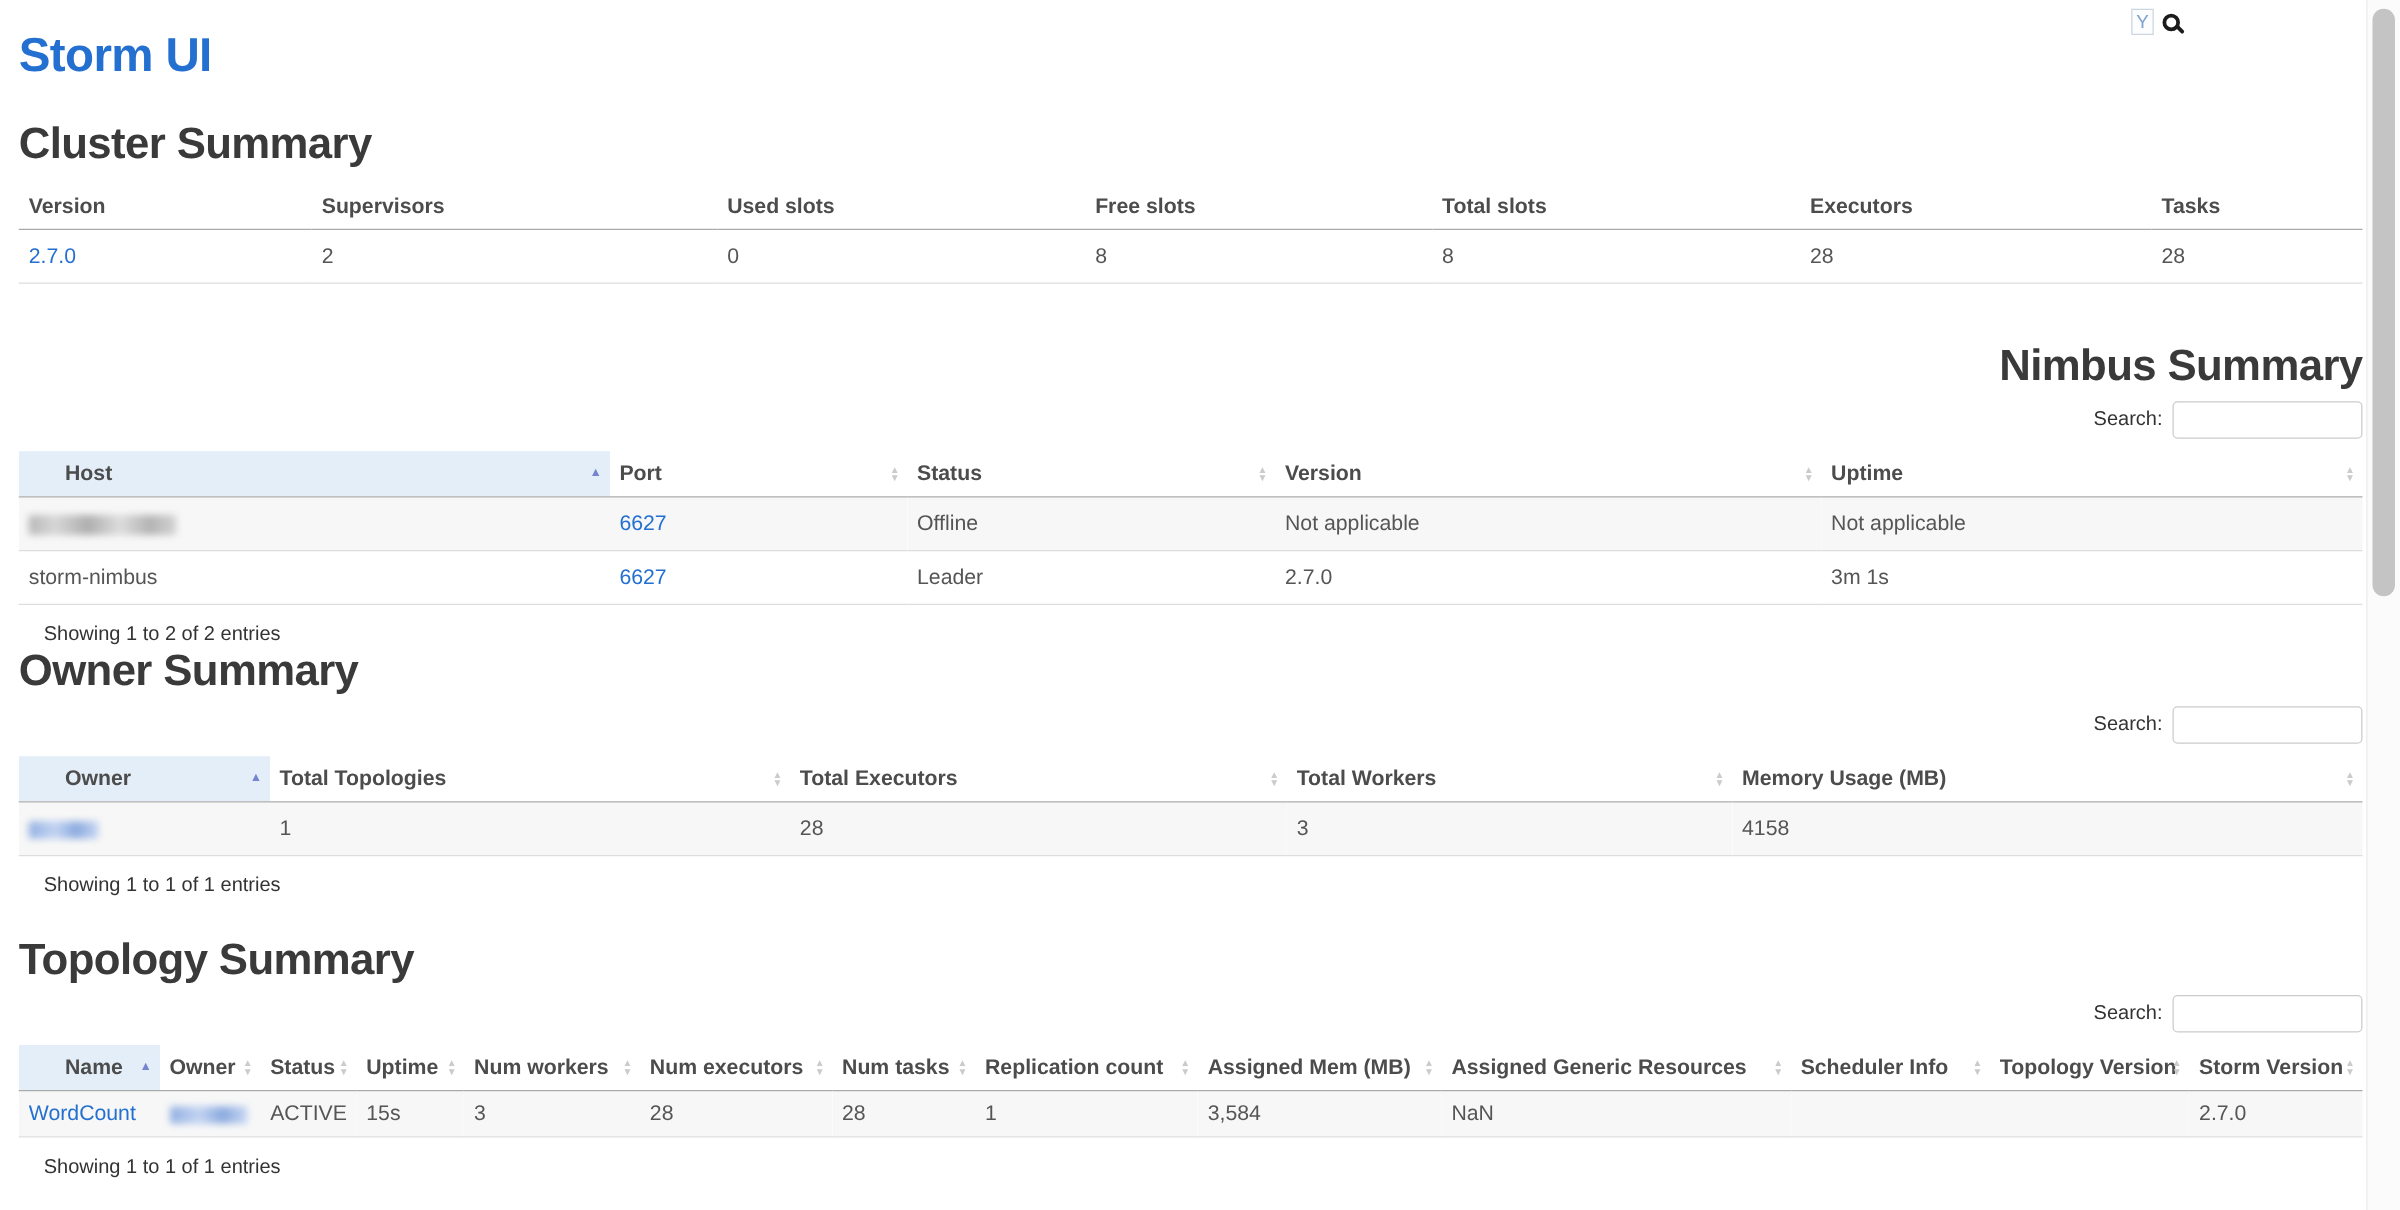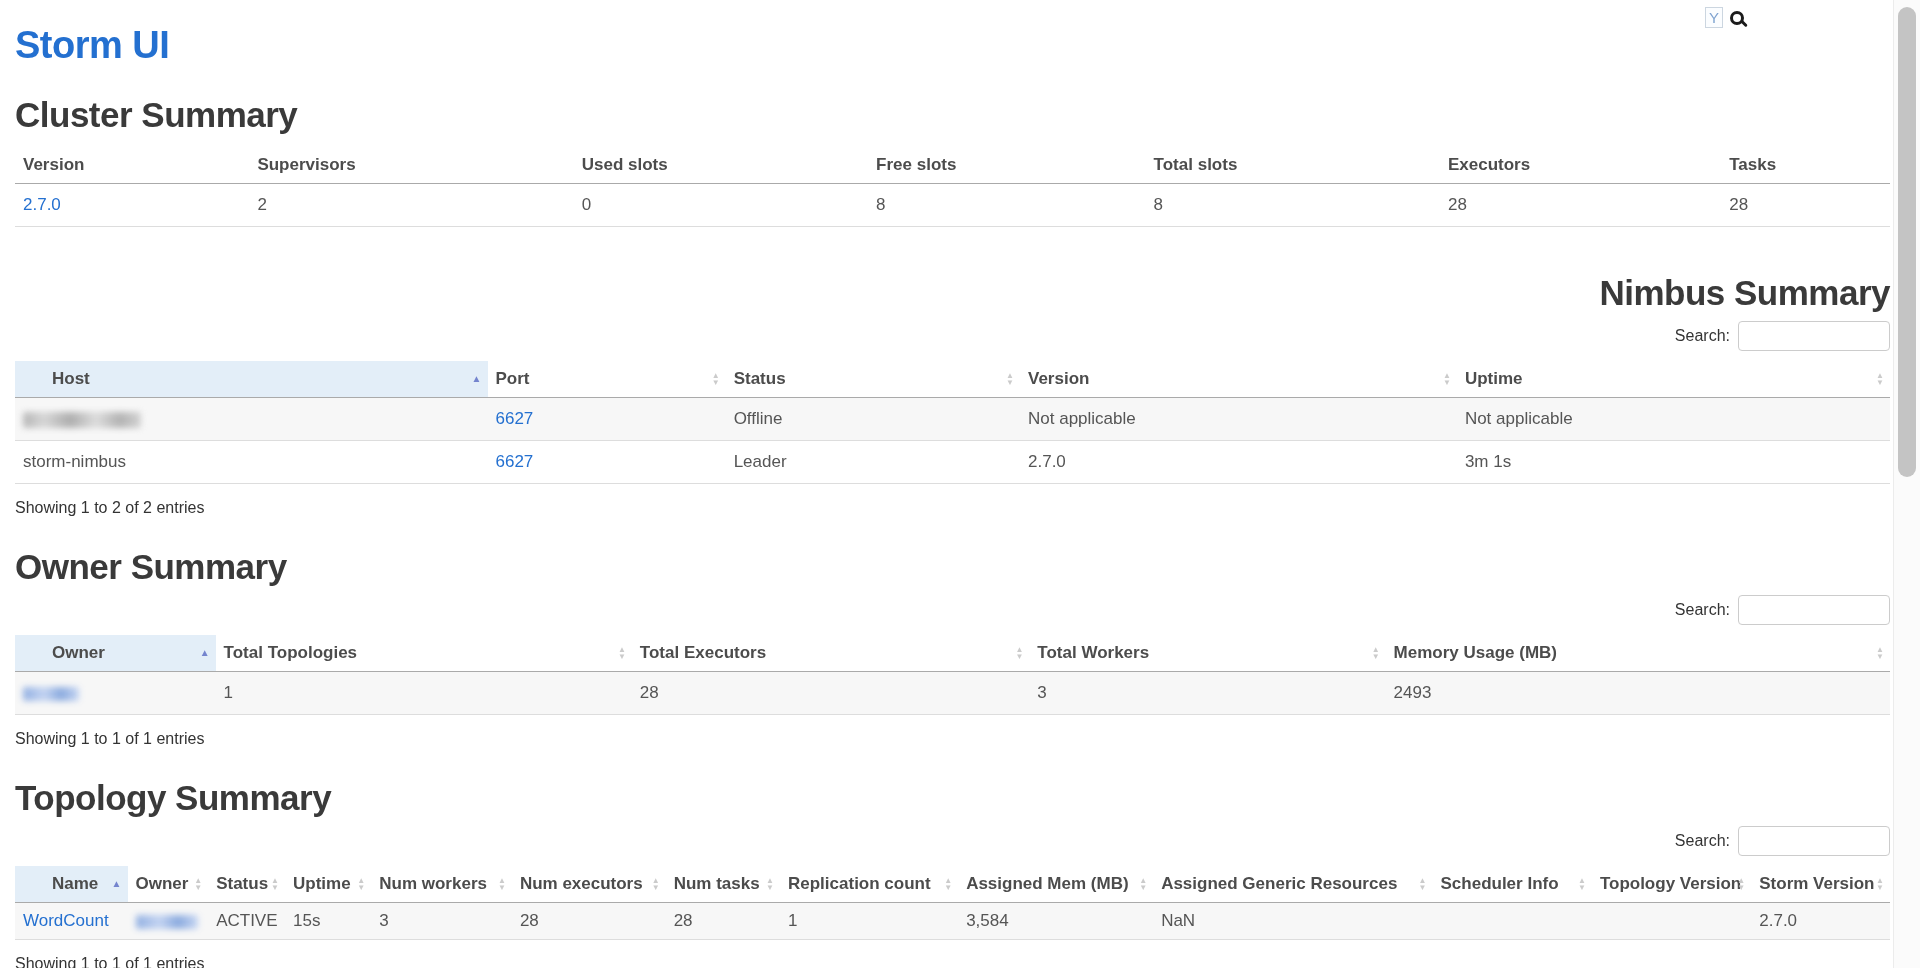--- a/index.html
+++ b/index.html
@@ -9,21 +9,21 @@
     background:#ffffff; color:#333;
     font-family:"Liberation Sans", sans-serif;
   }
   .content { padding:14px 30px 0 15px; }
 
   h1.page-title { font-size:38px; font-weight:bold; color:#2470d0; margin:10px 0 0 0; letter-spacing:-0.5px; }
   h2.section-heading { font-size:35px; font-weight:bold; color:#3a3a3a; margin:0; letter-spacing:-0.5px; }
 
   .sec-cluster h2 { margin-top:28px; }
   .sec-nimbus h2 { margin-top:46px;text-align:right; }
-  .sec-owner h2 { margin-top:30px; }
+  .sec-owner h2 { }
   .sec-topology h2 { margin-top:30px; }
 
   table { width:100%; border-collapse:collapse; table-layout:fixed; }
   .t-cluster { margin-top:12px; }
   th {
     text-align:left; font-size:17px; font-weight:bold; color:#4c4c4c;
     padding:8px 20px 8px 8px; border-bottom:1px solid #aaaaaa;
     position:relative; white-space:nowrap; overflow:hidden;
   }
   td {
@@ -47,21 +47,21 @@
 
   
   .search-row {
     display:flex; justify-content:flex-end; align-items:center; gap:8px;
     margin:8px 0 10px 0; font-size:16px; color:#333;
   }
   .search-input {
     width:152px; height:30px; border:1px solid #cccccc; border-radius:4px;
     padding:2px 8px; font-size:15px; font-family:"Liberation Sans",sans-serif; outline:none;
   }
-  .dt-info { font-size:16px; color:#333; margin-top:15px; }
+  .dt-info { font-size:16px; color:#333; margin-top:15px;margin-left:20px; }
 
   
   .redact-gray {
     display:inline-block; width:118px; height:16px; vertical-align:middle; border-radius:2px;
     background:linear-gradient(90deg,#9c9c9c,#c9c9c9 18%,#8f8f8f 40%,#d2d2d2 62%,#969696 82%,#c4c4c4);
     filter:blur(3px); opacity:.7;
   }
   .redact-blue {
     display:inline-block; width:56px; height:14px; vertical-align:middle; border-radius:2px;
     background:linear-gradient(90deg,#88a9e0,#bed0f1 38%,#7fa2dc 68%,#c3d4f3);
@@ -209,21 +209,21 @@
           <th><span>Total Workers</span><span class="sort-both"></span></th>
           <th><span>Memory Usage (MB)</span><span class="sort-both"></span></th>
         </tr>
       </thead>
       <tbody>
         <tr class="odd">
           <td><span class="redact-blue"></span></td>
           <td>1</td>
           <td>28</td>
           <td>3</td>
-          <td>2493</td>
+          <td>4158</td>
         </tr>
       </tbody>
     </table>
     <div class="dt-info">Showing 1 to 1 of 1 entries</div>
   </section>
 
   <section class="sec-topology">
     <h2 class="section-heading">Topology Summary</h2>
     <div class="search-row">
       <span>Search:</span>

